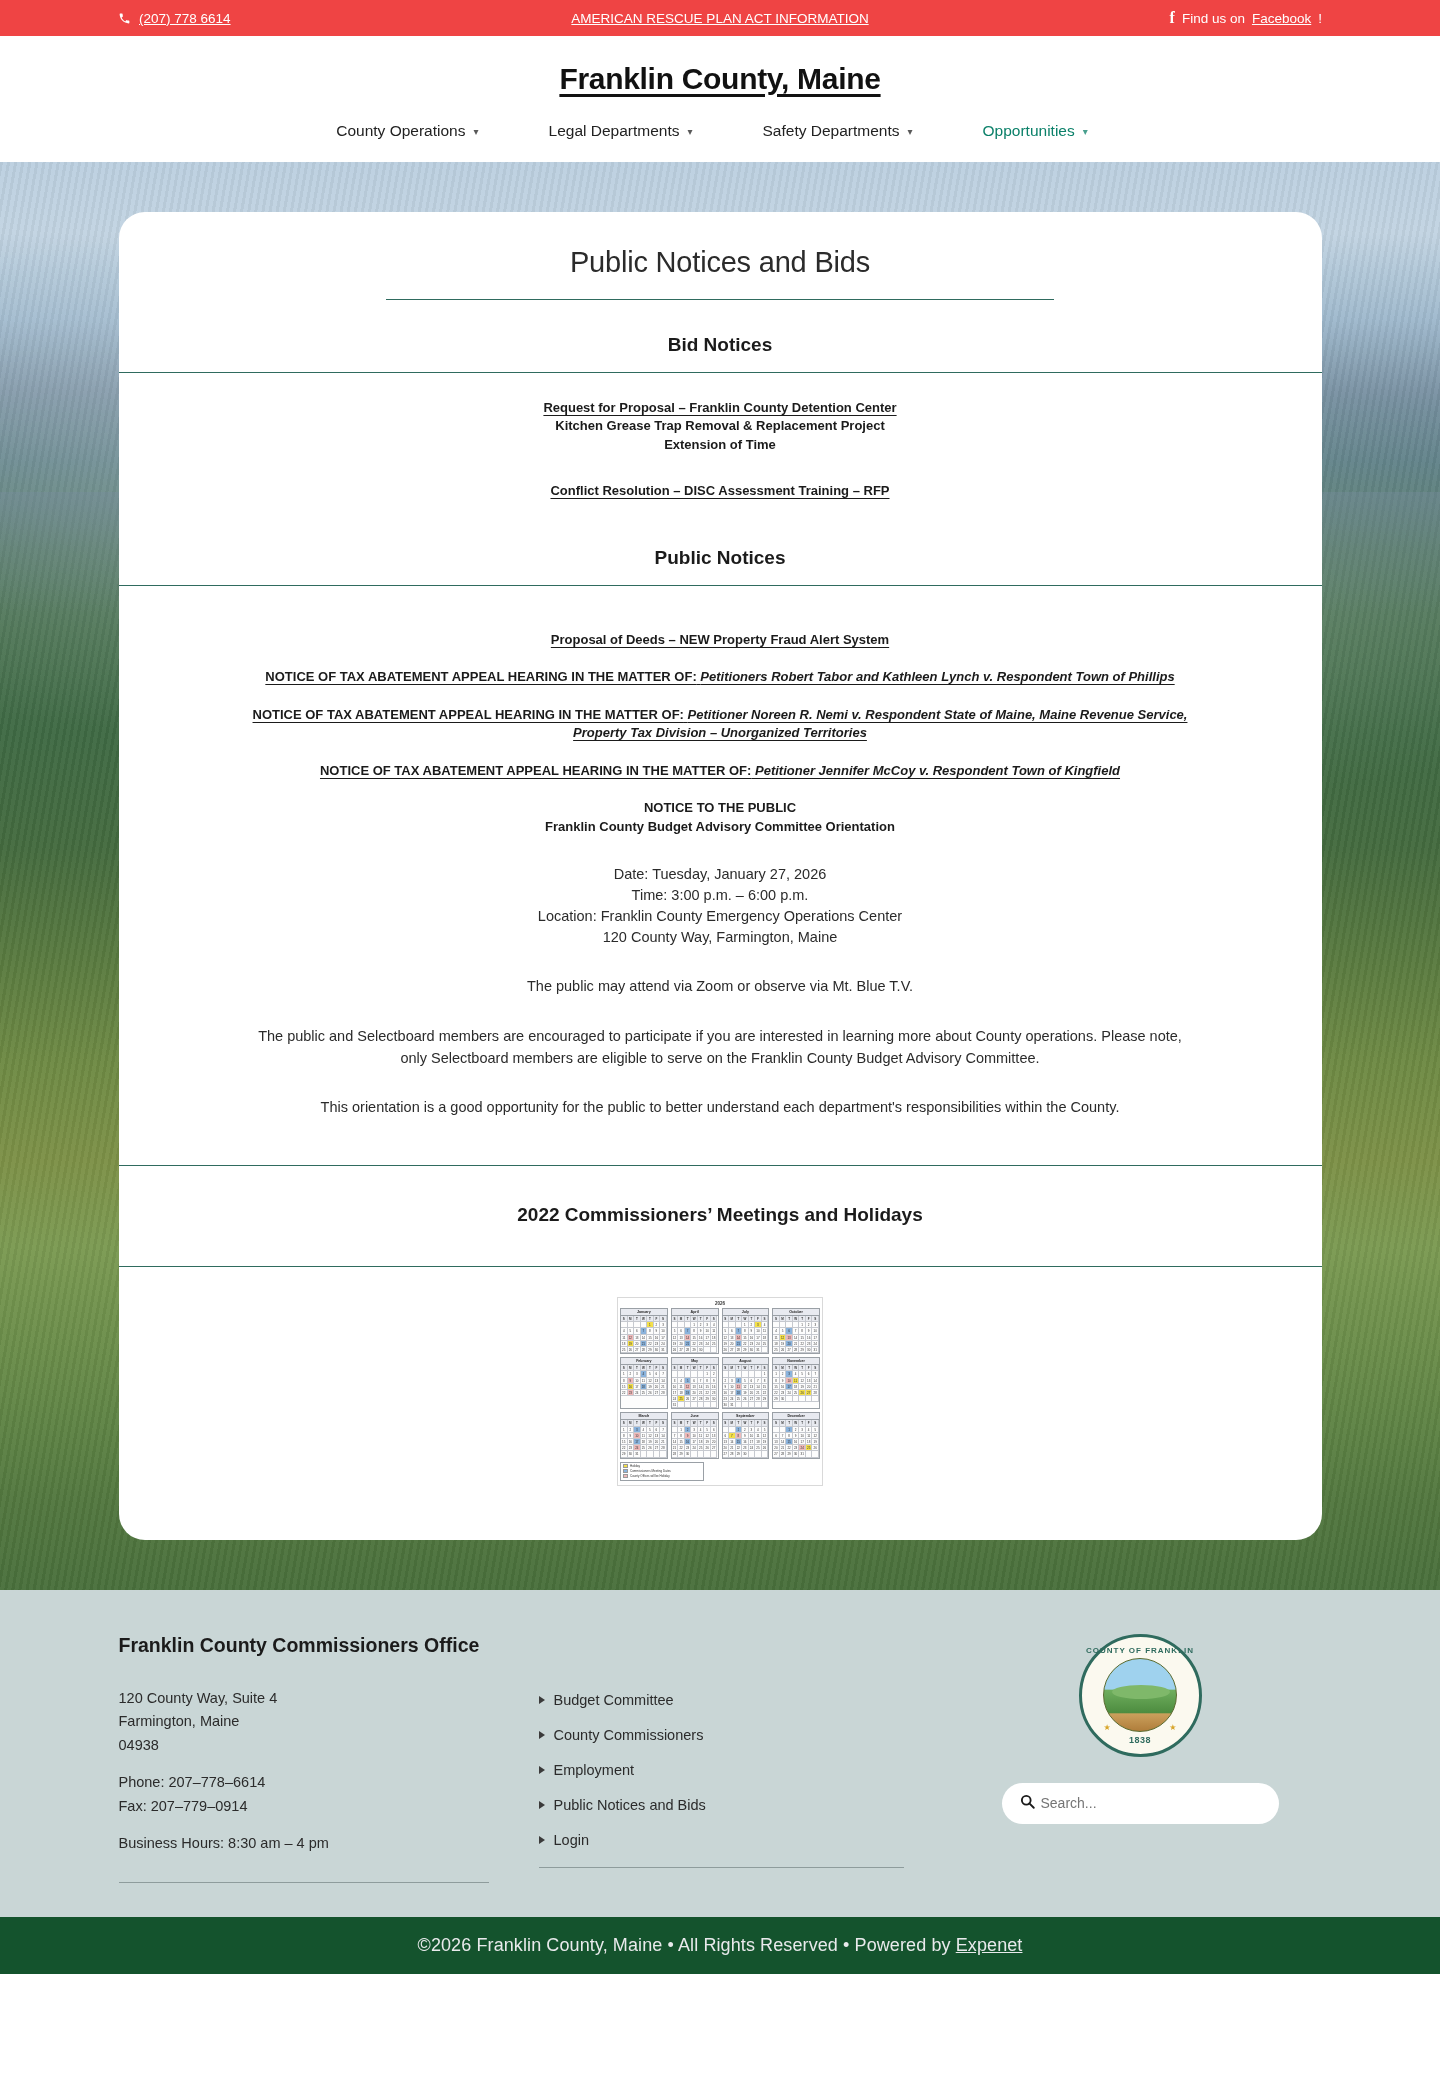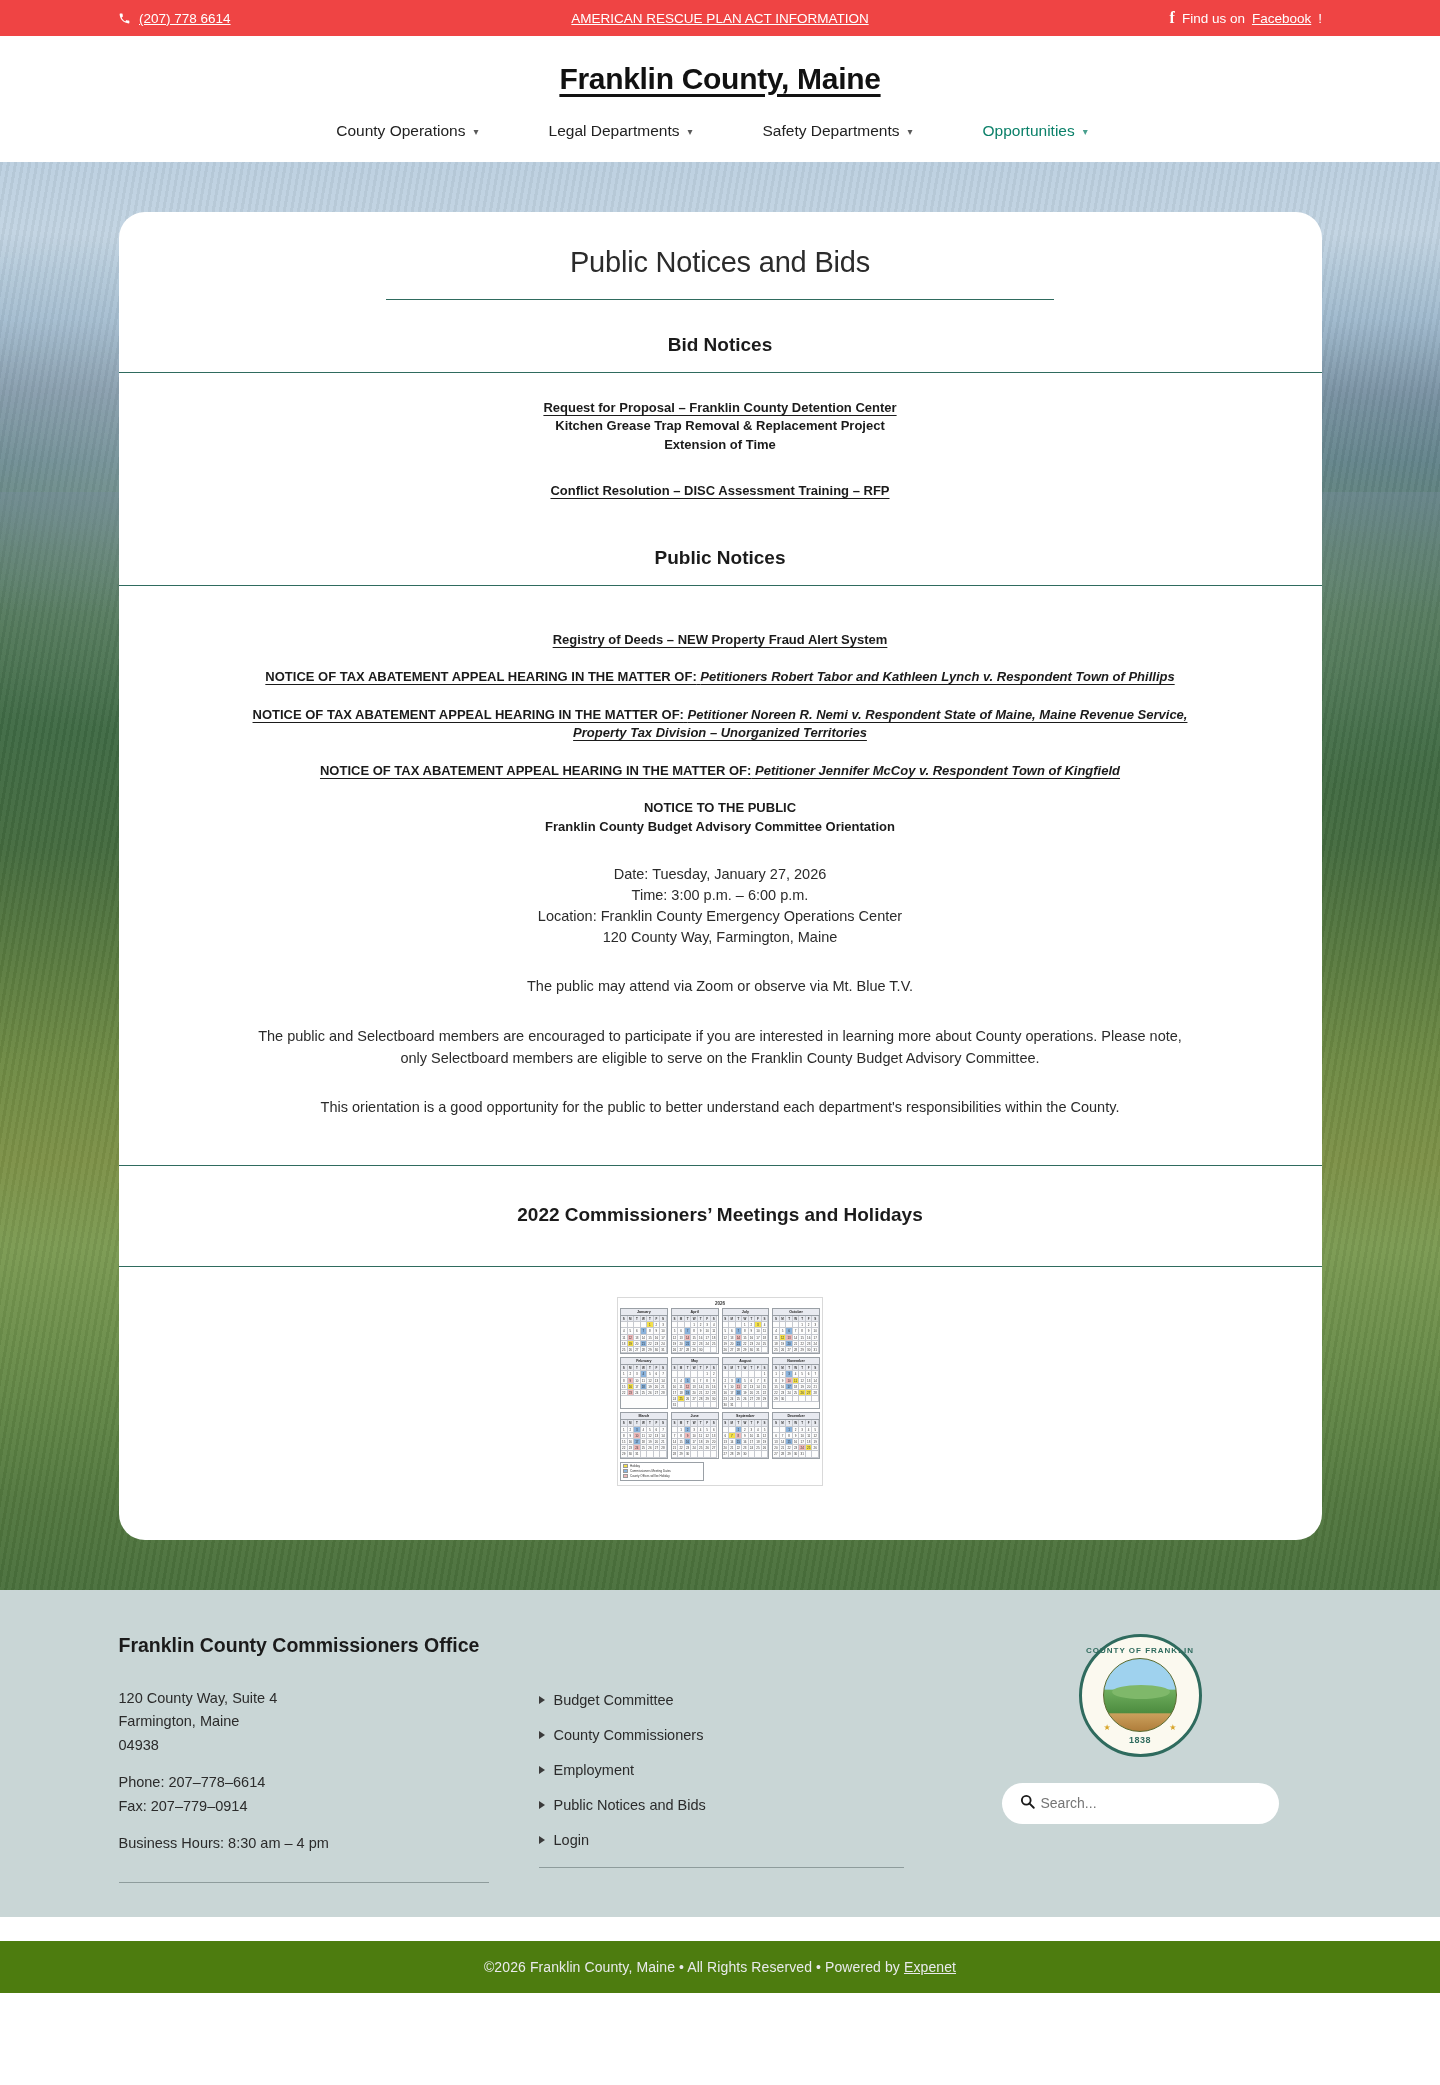--- a/index.html
+++ b/index.html
@@ -194,22 +194,22 @@
     margin-top:26px; width:277px; height:41px; background:#ffffff;
     border-radius:21px; display:flex; align-items:center; gap:4px;
     padding:0 18px;
   }
   .searchbox input{
     border:none; outline:none; font-size:14px; color:#555;
     font-family:"Liberation Sans", sans-serif; width:100%; background:transparent;
   }
 
   .copyright{
-    background:#4d7c0f; color:#e9eaec; text-align:center;
-    font-size:14px; padding:18px 0; letter-spacing:.1px;margin-top:24px;
+    background:#14532d; color:#e9eaec; text-align:center;
+    font-size:18px; padding:18px 0; letter-spacing:.1px;
   }
   .copyright a{ color:#e9eaec; text-decoration:underline; }
 </style>
 </head>
 <body>
 
 <div class="topbar">
   <div class="topbar-left">
     <span class="phone-ico">
       <svg width="13" height="13" viewBox="0 0 24 24" fill="#ffffff">
@@ -268,21 +268,21 @@
       <p class="nline link">Conflict Resolution – DISC Assessment Training – RFP</p>
     </div>
 
     <div class="gap-lg"></div>
 
     <h3 class="section-head">Public Notices</h3>
     <div class="section-rule"></div>
 
     <div class="notice-block">
       <div class="gap-sm"></div>
-      <p class="nline link">Registry of Deeds – NEW Property Fraud Alert System</p>
+      <p class="nline link">Proposal of Deeds – NEW Property Fraud Alert System</p>
 
       <div class="gap-sm"></div>
       <p class="nline link mixed">
         <span>NOTICE OF TAX ABATEMENT APPEAL HEARING IN THE MATTER OF:</span>
         <em>Petitioners Robert Tabor and Kathleen Lynch v. Respondent Town of Phillips</em>
       </p>
 
       <div class="gap-sm"></div>
       <p class="nline link mixed">
         <span>NOTICE OF TAX ABATEMENT APPEAL HEARING IN THE MATTER OF:</span>

